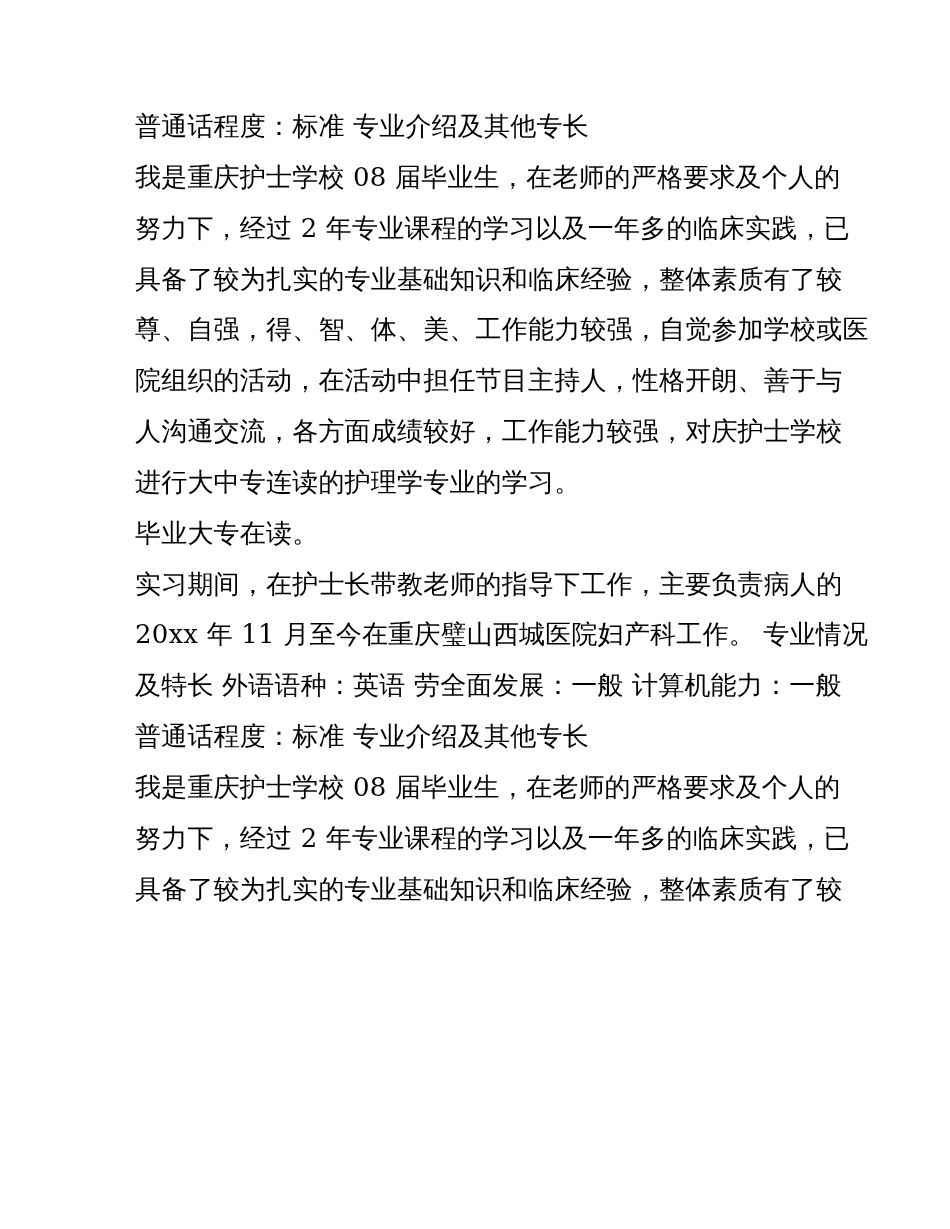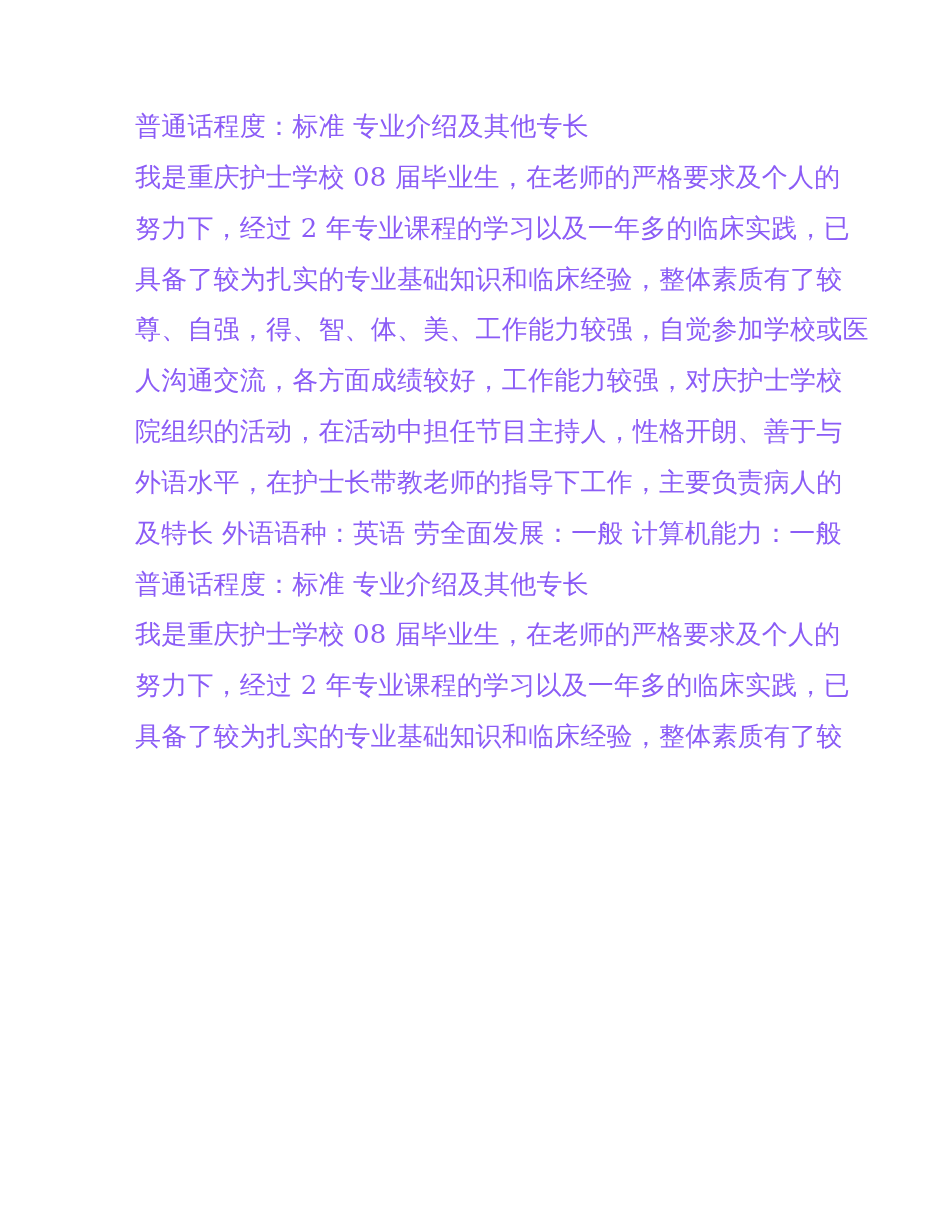--- a/index.html
+++ b/index.html
@@ -13,21 +13,21 @@
     height: 1229px;
     background: #ffffff;
     overflow: hidden;
     font-family: "DejaVu Serif", "Liberation Serif", serif;
   }
   .textblock {
     position: absolute;
     left: 135px;
     top: 101px;
     width: 690px;
-    color: #8b5cf6;
+    color: #000000;
   }
   .para {
     margin: 0;
     padding: 0;
   }
   .line {
     height: 50.85px;
     line-height: 50.85px;
     font-size: 26px;
     letter-spacing: 0.2px;
@@ -43,32 +43,35 @@
 
     <div class="para">
       <div class="line">普通话程度：标准 专业介绍及其他专长</div>
     </div>
 
     <div class="para">
       <div class="line">我是重庆护士学校 08 届毕业生，在老师的严格要求及个人的</div>
       <div class="line">努力下，经过 2 年专业课程的学习以及一年多的临床实践，已</div>
       <div class="line">具备了较为扎实的专业基础知识和临床经验，整体素质有了较</div>
       <div class="line">尊、自强，得、智、体、美、工作能力较强，自觉参加学校或医</div>
+      <div class="line">院组织的活动，在活动中担任节目主持人，性格开朗、善于与</div>
       <div class="line">人沟通交流，各方面成绩较好，工作能力较强，对庆护士学校</div>
-      <div class="line">院组织的活动，在活动中担任节目主持人，性格开朗、善于与</div>
+      <div class="line">进行大中专连读的护理学专业的学习。</div>
     </div>
 
     <div class="para">
+      <div class="line">毕业大专在读。</div>
     </div>
 
     <div class="para">
-      <div class="line">外语水平，在护士长带教老师的指导下工作，主要负责病人的</div>
+      <div class="line">实习期间，在护士长带教老师的指导下工作，主要负责病人的</div>
     </div>
 
     <div class="para">
+      <div class="line">20xx 年 11 月至今在重庆璧山西城医院妇产科工作。 专业情况</div>
       <div class="line">及特长 外语语种：英语 劳全面发展：一般 计算机能力：一般</div>
     </div>
 
     <div class="para">
       <div class="line">普通话程度：标准 专业介绍及其他专长</div>
     </div>
 
     <div class="para">
       <div class="line">我是重庆护士学校 08 届毕业生，在老师的严格要求及个人的</div>
       <div class="line">努力下，经过 2 年专业课程的学习以及一年多的临床实践，已</div>

